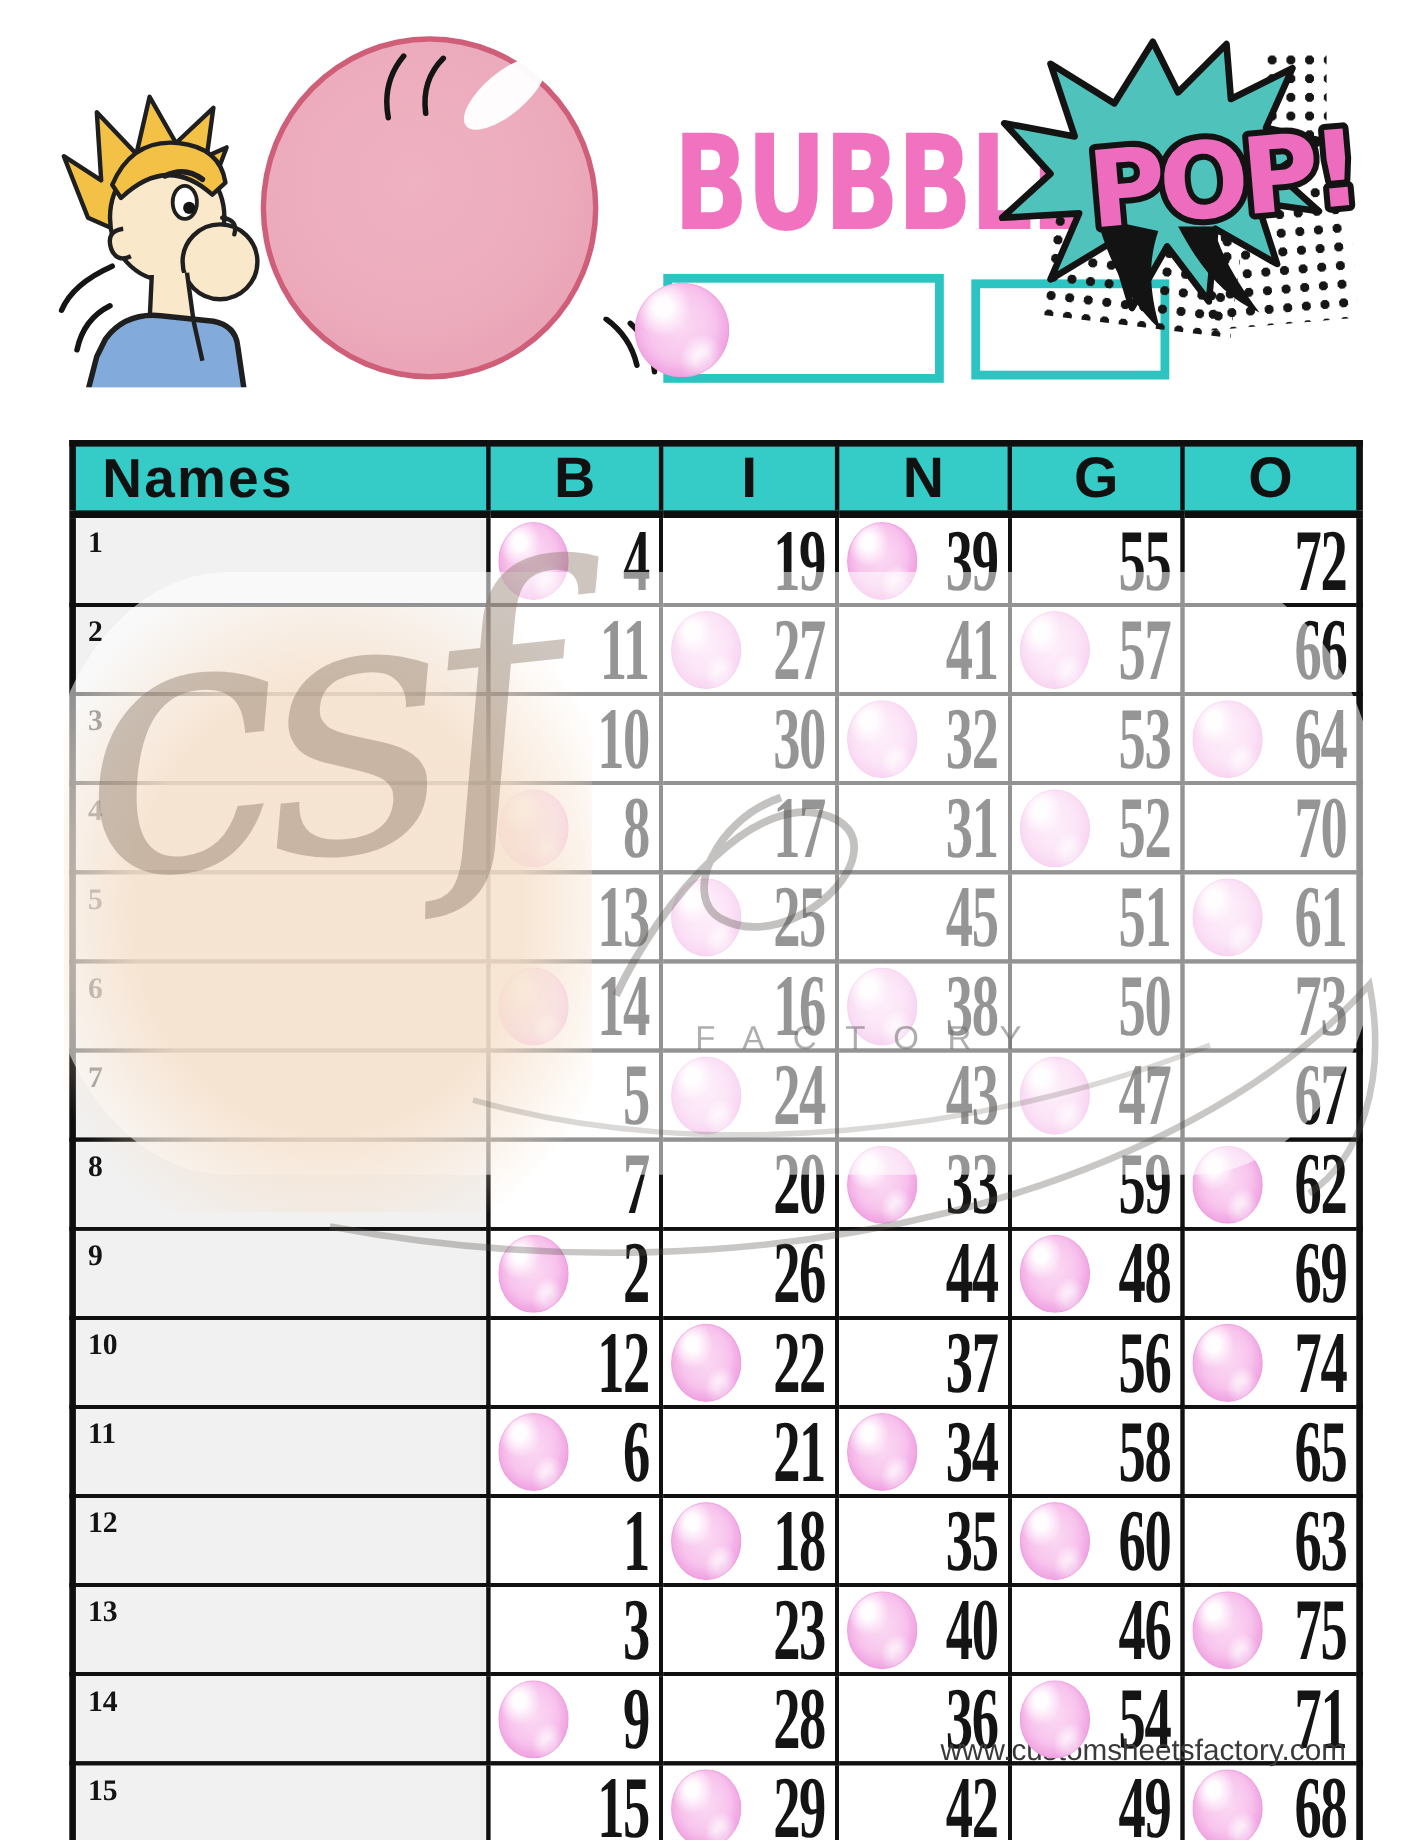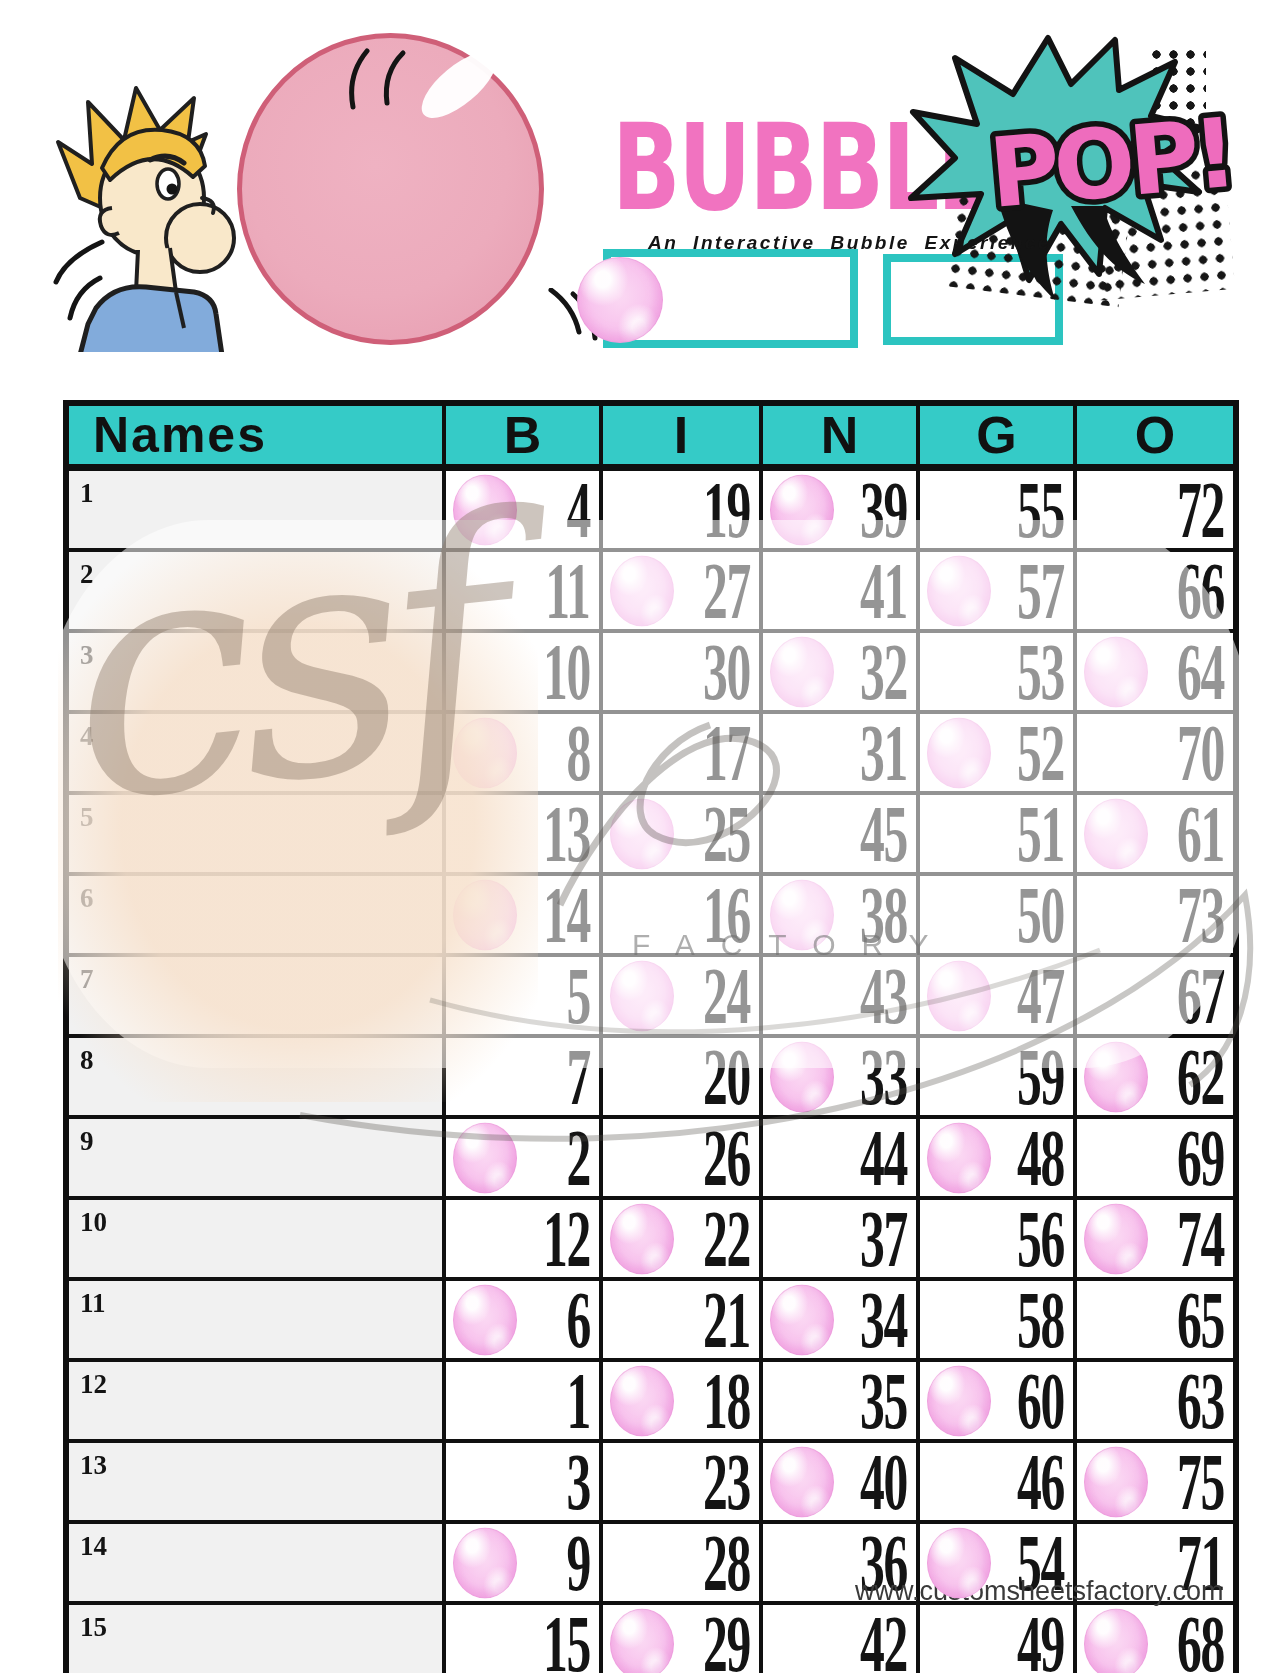--- a/index.html
+++ b/index.html
@@ -124,21 +124,20 @@
       <div class="dots dots-b"></div>
       <div class="dots dots-c"></div>
       <svg class="burst-svg" width="320" height="290" viewBox="0 0 320 290">
         <polygon points="155,8 178,54 222,10 226,60 282,32 258,86 308,98 266,126 306,162 250,154 268,210 212,178 206,244 168,194 136,250 118,190 62,224 88,164 18,168 62,128 20,82 84,94 62,28 120,64" fill="#4fc3bb" stroke="#131313" stroke-width="6" stroke-linejoin="round"></polygon>
         <path d="M104,168 C116,210 132,242 162,270 C150,230 152,204 160,180 Z" fill="#131313"></path>
         <path d="M178,176 C198,214 220,240 252,254 C228,222 216,198 210,176 Z" fill="#131313"></path>
         <text x="96" y="168" font-family="DejaVu Sans, sans-serif" font-weight="bold" font-size="96" letter-spacing="-6" fill="#ee6cbd" stroke="#131313" stroke-width="11" paint-order="stroke" stroke-linejoin="round" transform="rotate(-5 200 130)">POP!</text>
       </svg>
     </div>
 
-    <div class="tagline">An Interactive Bubble Experience</div>
   </div>
 
   <table class="bingo-table">
     <colgroup>
       <col style="width:378px">
         <col style="width:157px">
         <col style="width:160px">
       <col style="width:157px">
         <col style="width:157px">
         <col style="width:161px">

